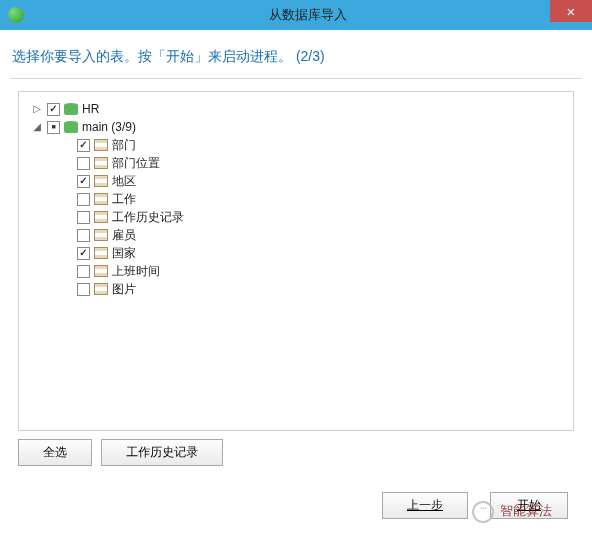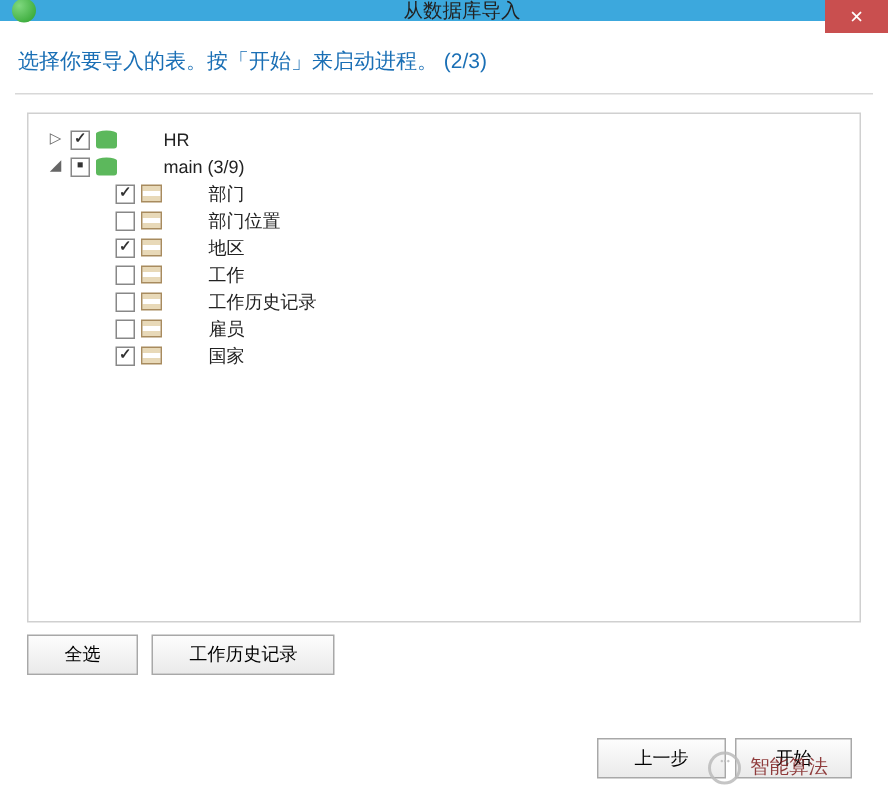--- a/index.html
+++ b/index.html
@@ -1,38 +1,38 @@
 <!DOCTYPE html>
 <html><head>
 <meta charset="utf-8">
 <style>
 * { box-sizing: border-box; margin: 0; padding: 0; }
 body { font-family: "Microsoft YaHei", "SimSun", sans-serif; font-size: 12px; background: #fff; width: 592px; height: 535px; position: relative; }
-.titlebar { height: 14px; background: #3ca8dd; display: flex; align-items: center; position: relative; }
+.titlebar { height: 30px; background: #3ca8dd; display: flex; align-items: center; position: relative; }
 .app-icon { width: 16px; height: 16px; margin-left: 8px; background: radial-gradient(circle at 30% 30%, #7fd87f, #2aa02a); border-radius: 50%; }
 .title { flex: 1; text-align: center; color: #222; font-size: 13px; }
 .close-btn { width: 42px; height: 22px; background: #c94f4f; color: #fff; display: flex; align-items: center; justify-content: center; font-size: 15px; position: absolute; right: 0; top: 0; cursor: pointer; }
 .header { padding: 18px 12px 12px; color: #1a6fb5; font-size: 14px; }
 .divider { height: 1px; background: #d8d8d8; margin: 0 10px; }
 .content { border: 1px solid #d0d0d0; margin: 12px 18px 8px; height: 340px; background: #fff; padding-top: 8px; overflow: auto; }
 .tree { padding-left: 12px; }
 .node { display: flex; align-items: center; height: 18px; line-height: 18px; }
 .toggle { width: 12px; display: inline-flex; justify-content: center; align-items: center; color: #666; font-size: 10px; cursor: pointer; }
 .checkbox { width: 13px; height: 13px; border: 1px solid #888; background: #fff; margin: 0 4px; display: inline-flex; align-items: center; justify-content: center; font-size: 10px; color: #333; cursor: pointer; }
 .checkbox.checked::before { content: "✓"; font-weight: bold; }
 .checkbox.partial::before { content: "■"; font-size: 7px; color: #333; }
 .db-icon { width: 14px; height: 12px; margin-right: 4px; position: relative; }
 .db-icon::before { content: ""; display: block; width: 14px; height: 4px; background: #5cb85c; border-radius: 50%; position: absolute; top: 0; }
 .db-icon::after { content: ""; display: block; width: 14px; height: 10px; background: #5cb85c; border-radius: 0 0 2px 2px; position: absolute; top: 2px; }
 .table-icon { width: 14px; height: 12px; margin-right: 4px; display: inline-block; border: 1px solid #a88b5e; background: linear-gradient(to bottom, #e8d9b8 0 33%, #fff 33% 66%, #e8d9b8 66% 100%); }
-.label { color: #222; margin-left: 27px; }
+.label { color: #222; }
 .children { padding-left: 30px; }
 .buttons-row { margin: 6px 18px; }
 .btn { border: 1px solid #a8a8a8; background: linear-gradient(#fdfdfd, #eaeaea); padding: 4px 24px; font-size: 12px; font-family: inherit; margin-right: 6px; cursor: pointer; }
-.footer { position: absolute; bottom: 16px; right: 18px; display: flex; gap: 0; }
+.footer { position: absolute; bottom: 16px; right: 18px; display: flex; gap: 16px; text-decoration: underline; }
 .footer .btn { min-width: 78px; }
 .watermark { position: absolute; bottom: 12px; right: 40px; color: #7f1d1d; font-size: 13px; pointer-events: none; opacity: 0.85; }
 .wm-icon { display:inline-block; width: 22px; height: 22px; border: 2px solid #bbb; border-radius: 50%; vertical-align: middle; margin-right: 2px; position: relative; }
 .wm-icon::before { content:"•••"; position:absolute; top:2px; left:0; right:0; text-align:center; font-size:6px; color:#bbb; }
 </style>
 </head>
 <body>
 
 <div class="titlebar">
   <span class="app-icon"></span>
@@ -93,20 +93,32 @@
           <span class="checkbox"></span>
           <span class="table-icon"></span>
           <span class="label">雇员</span>
         </div>
       <div class="node">
           <span class="toggle"></span>
           <span class="checkbox checked"></span>
           <span class="table-icon"></span>
           <span class="label">国家</span>
         </div>
+      <div class="node">
+          <span class="toggle"></span>
+          <span class="checkbox"></span>
+          <span class="table-icon"></span>
+          <span class="label">上班时间</span>
+        </div>
+      <div class="node">
+          <span class="toggle"></span>
+          <span class="checkbox"></span>
+          <span class="table-icon"></span>
+          <span class="label">图片</span>
+        </div>
     </div>
   </div>
 </div>
 
 <div class="buttons-row">
   <button class="btn">全选</button>
   <button class="btn">工作历史记录</button>
 </div>
 
 <div class="footer">

